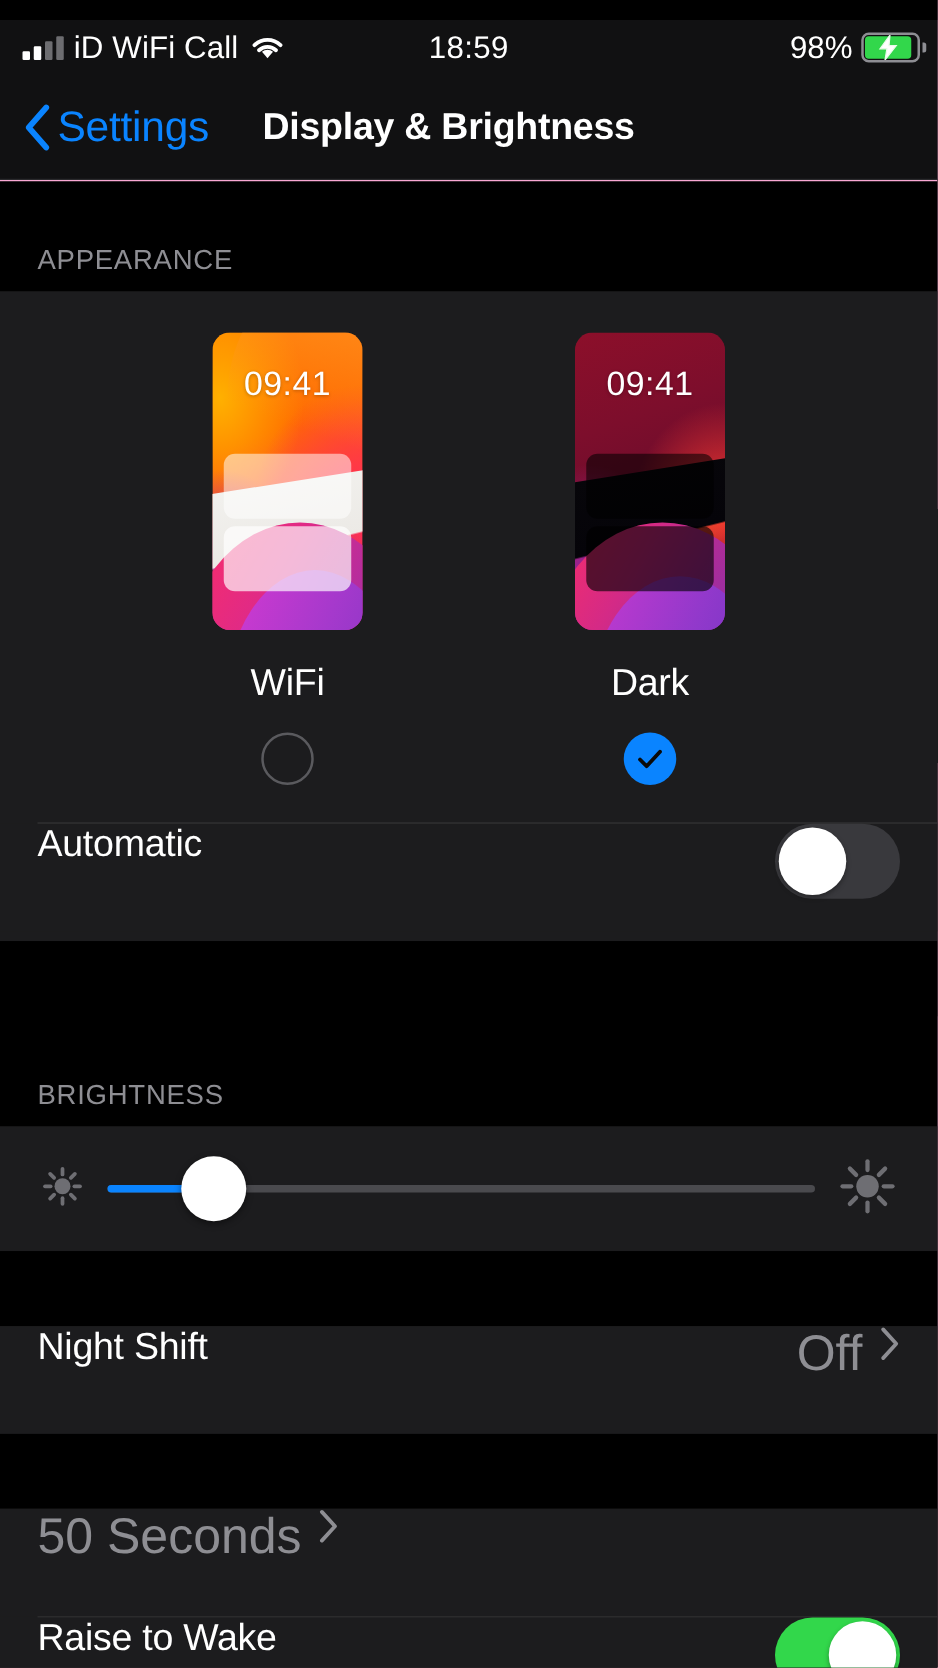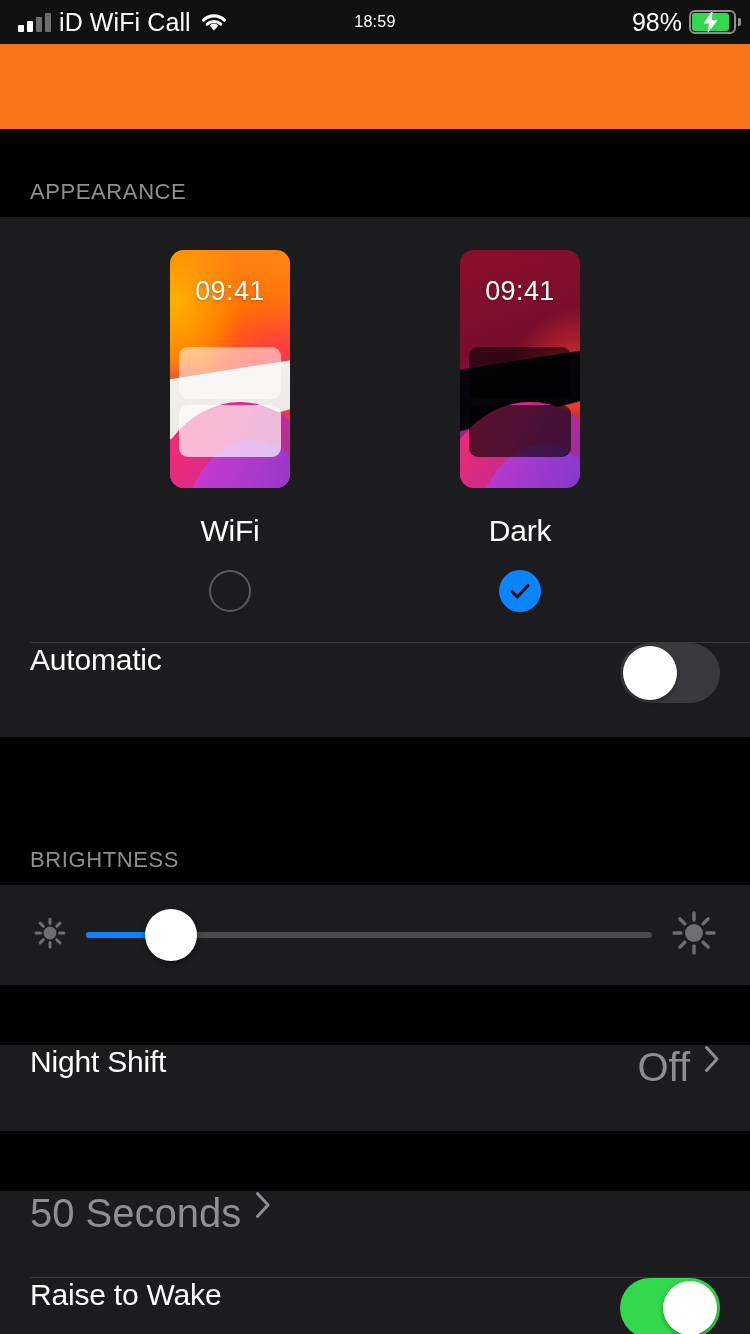--- a/index.html
+++ b/index.html
@@ -3,40 +3,40 @@
 <meta charset="utf-8">
 <style>
   * { margin:0; padding:0; box-sizing:border-box; }
   html, body {
     width:750px; height:1334px;
     background:#000;
     font-family:"Liberation Sans", sans-serif;
     -webkit-font-smoothing:antialiased;
     overflow:hidden;
   }
-  .phone { position:relative; width:750px; height:1064px; background:#f97316; }
+  .phone { position:relative; width:750px; height:1064px; background:#f9a8d4;margin-top:16px; }
 
   
   .statusbar {
     position:absolute; top:0; left:0; width:750px; height:44px;
     background:#111112; color:#fff;
   }
   .sb-left { position:absolute; left:18px; top:0; height:44px; display:flex; align-items:center; gap:8px; }
   .bars { display:flex; align-items:flex-end; gap:3px; height:19px; }
   .bars i { display:block; width:6px; border-radius:1px; background:#ffffff; }
   .bars i.b1 { height:7px; }
   .bars i.b2 { height:11px; }
   .bars i.b3 { height:15px; background:#6d6d70; }
   .bars i.b4 { height:19px; background:#6d6d70; }
   .carrier { font-size:25px; letter-spacing:.1px; }
   .wifi { width:30px; height:22px; display:block; }
   .sb-center {
     position:absolute; left:0; top:0; width:750px; height:44px;
     display:flex; align-items:center; justify-content:center;
-    font-size:16px; font-weight:500; letter-spacing:.3px;
+    font-size:25px; font-weight:500; letter-spacing:.3px;
   }
   .sb-right { position:absolute; right:14px; top:0; height:44px; display:flex; align-items:center; gap:7px;justify-content:flex-end; }
   .batt-pct { font-size:25px; }
   .batt { position:relative; width:47px; height:24px; }
   .batt-body {
     position:absolute; inset:0; border:2px solid #8e8e93; border-radius:6px;
   }
   .batt-fill { position:absolute; left:3px; top:3px; bottom:3px; width:37px; background:#32d74b; border-radius:3px; }
   .batt-cap { position:absolute; right:-5px; top:8px; width:3px; height:8px; background:#8e8e93; border-radius:0 2px 2px 0; }
   .bolt { position:absolute; left:13px; top:2px; width:17px; height:20px; }
@@ -226,20 +226,31 @@
         <span class="batt-body"></span>
         <span class="batt-fill"></span>
         <span class="batt-cap"></span>
         <svg class="bolt" viewBox="0 0 17 20">
             <path d="M10 0 L2 11 L7.5 11 L6 20 L15 8.5 L9.2 8.5 Z" fill="#fff" stroke="#e9fbe9" stroke-width="1"></path>
           </svg>
       </span>
     </div>
   </div>
 
+  <div class="navbar">
+    <div class="back">
+      <span>
+        <svg class="chev-back" viewBox="0 0 22 38">
+            <path d="M19 3 L5 19 L19 35" stroke="#0a84ff" stroke-width="4.6" fill="none" stroke-linecap="round" stroke-linejoin="round"></path>
+          </svg>
+      </span>
+      <span class="back-label">Settings</span>
+    </div>
+    <div class="nav-title">Display &amp; Brightness</div>
+  </div>
 
   <div class="content">
 
     <div class="sec-header">APPEARANCE</div>
 
     <div class="appearance">
       <div class="previews">
 
         <div class="pv-col">
           <div class="thumb">

